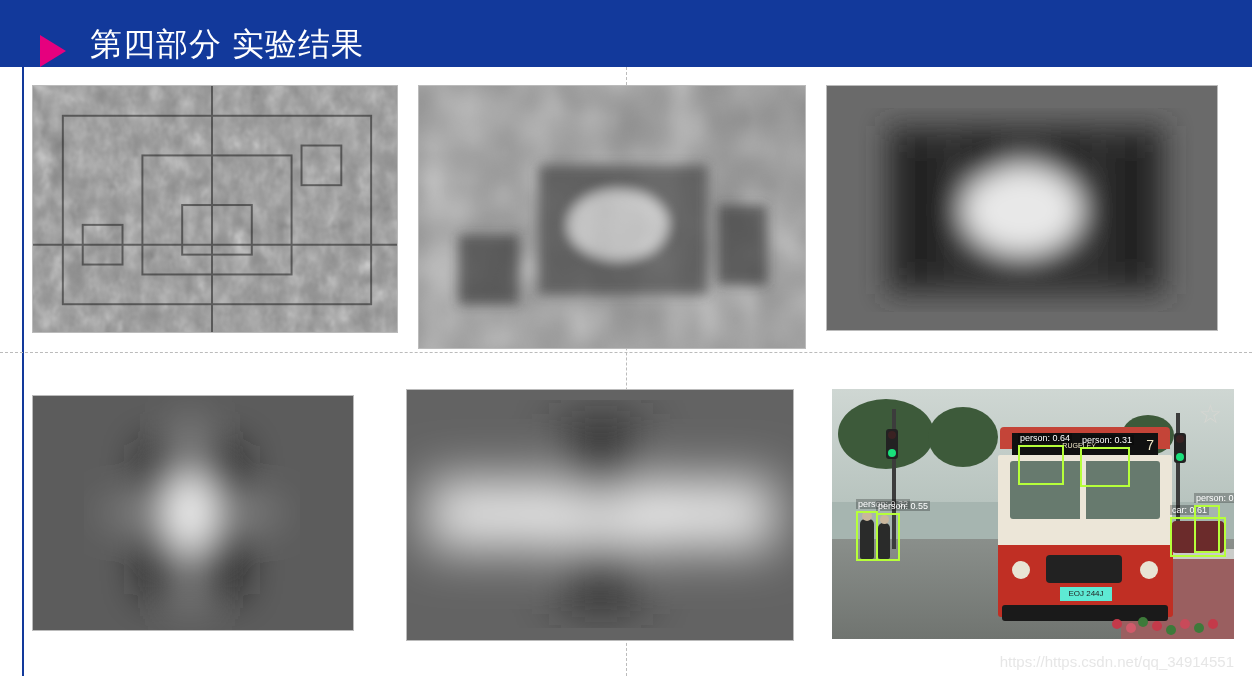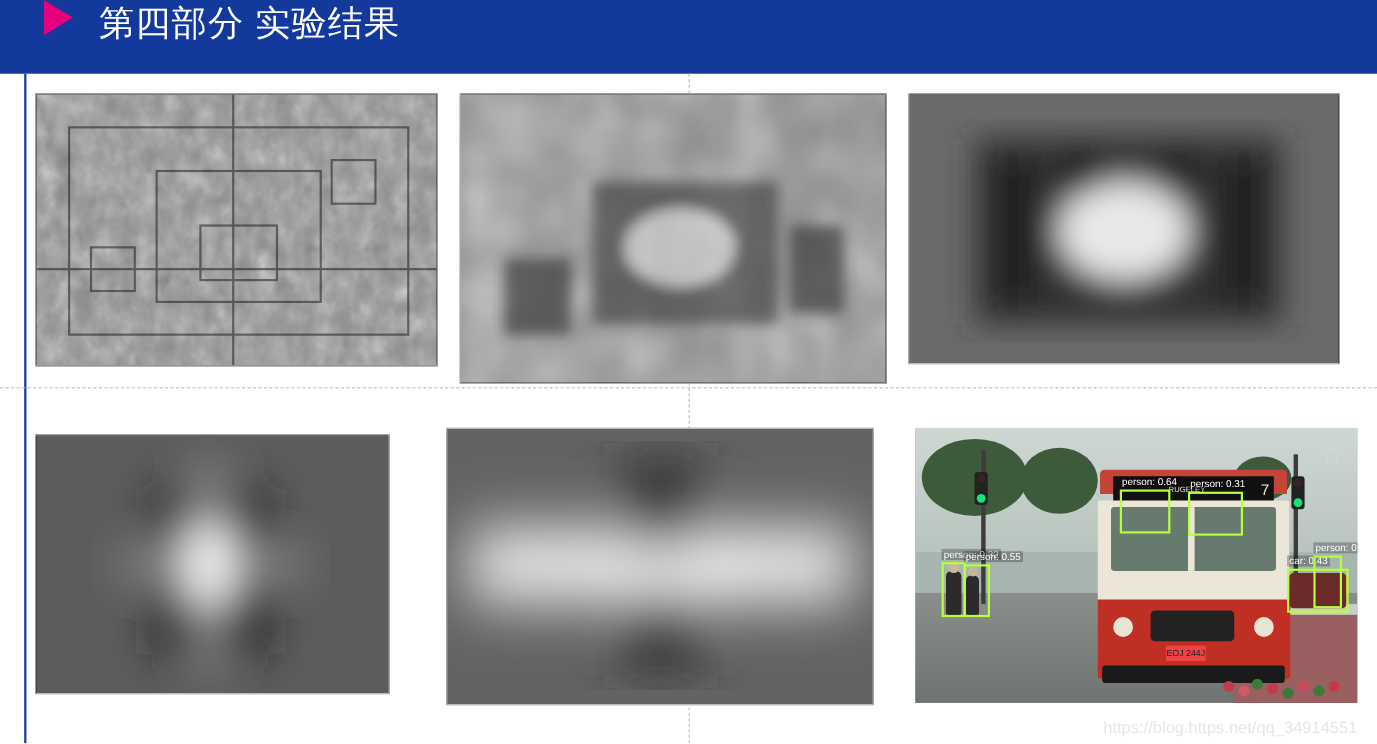--- a/index.html
+++ b/index.html
@@ -13,21 +13,21 @@
     width: 1252px;
     height: 676px;
     position: relative;
     overflow: hidden;
     background: #fff;
   }
   .header {
     background: #12399b;
     height: 67px;
     display: flex;
-    align-items: flex-start;
+    align-items: flex-end;
     padding-left: 40px;
   }
   .tri {
     width: 0; height: 0;
     border-top: 16px solid transparent;
     border-bottom: 16px solid transparent;
     border-left: 26px solid #e6007e;
     margin-right: 24px;
   }
   .title {
@@ -119,21 +119,21 @@
     position:absolute; left:162px; top:38px; width:182px; height:200px;
   }
   .bus .roof { position:absolute; left:6px; top:0; width:170px; height:22px; background:#c44438; border-radius:4px 4px 0 0;}
   .bus .dest { position:absolute; left:18px; top:6px; width:146px; height:24px; background:#111; color:#efe7c8; font-size:10px; text-align:center; line-height:24px; font-family:Arial;}
   .bus .bodytop { position:absolute; left:4px; top:28px; width:174px; height:92px; background:#ece6d8; border-radius:2px;}
   .bus .windshield { position:absolute; left:16px; top:34px; width:150px; height:58px; background:#677a6e; border-radius:3px;}
   .bus .pillar { position:absolute; left:86px; top:34px; width:6px; height:58px; background:#ece6d8;}
   .bus .bodybot { position:absolute; left:4px; top:118px; width:175px; height:72px; background:#c02f24; border-radius:0 0 3px 3px;}
   .bus .grill { position:absolute; left:52px; top:128px; width:76px; height:28px; background:#222; border-radius:4px;}
   .bus .bumper { position:absolute; left:8px; top:178px; width:166px; height:16px; background:#1a1a1a; border-radius:3px;}
-  .bus .plate { position:absolute; left:66px; top:160px; width:36px; height:14px; background:#ef4444; color:#222; font-size:8px; text-align:center; line-height:14px; font-family:Arial;}
+  .bus .plate { position:absolute; left:66px; top:160px; width:52px; height:14px; background:#5eead4; color:#222; font-size:8px; text-align:center; line-height:14px; font-family:Arial;}
   .bus .brand { position:absolute; left:50px; top:122px; color:#c02f24; background:#ece6d8; font-size:9px; font-family:Georgia,serif; letter-spacing:1px; padding:0 4px;}
   .bus .h1 { position:absolute; left:18px; top:134px; width:18px; height:18px; background:#e8e4d4; border-radius:50%;}
   .bus .h2 { position:absolute; right:18px; top:134px; width:18px; height:18px; background:#e8e4d4; border-radius:50%;}
   .staff { position:absolute; left:176px; top:96px; width:54px; height:16px; background:#f5d44a; border:1px solid #b89a20;}
   .pole { position:absolute; top:20px; width:4px; background:#3c3c3c;}
   .light { width:12px; height:30px; background:#222; border-radius:3px; position:absolute; }
   .lg { position:absolute; width:8px; height:8px; border-radius:50%; background:#19e07b; bottom:2px; left:2px;}
   .lr { position:absolute; width:8px; height:8px; border-radius:50%; background:#3a2222; top:2px; left:2px;}
   .bbox { position:absolute; border:2px solid #b6ff3a; box-sizing:border-box;}
   .bbox .lbl { position:absolute; top:-14px; left:-2px; font-size:9px; font-family:Arial; color:#fff; background:rgba(0,0,0,0.25); padding:0 2px; white-space:nowrap;}
@@ -313,21 +313,21 @@
         <div class="bbox" style="left:248px; top:58px; width:50px; height:40px;">
             <div class="lbl">person: 0.31</div>
           </div>
         <div class="bbox" style="left:24px; top:122px; width:22px; height:50px;">
             <div class="lbl">person: 0.32</div>
           </div>
         <div class="bbox" style="left:44px; top:124px; width:24px; height:48px;">
             <div class="lbl">person: 0.55</div>
           </div>
         <div class="bbox" style="left:338px; top:128px; width:56px; height:40px;">
-            <div class="lbl">car: 0.43</div>
+            <div class="lbl">car: 0.61</div>
           </div>
         <div class="bbox" style="left:362px; top:116px; width:26px; height:48px;">
             <div class="lbl">person: 0.58</div>
           </div>
 
         <div class="flowers">
           <div class="flw" style="left:4px; bottom:6px; background:#c43a4a;"></div>
           <div class="flw" style="left:18px; bottom:2px; background:#d15a6a;"></div>
           <div class="flw" style="left:30px; bottom:8px; background:#3d7a3a;"></div>
           <div class="flw" style="left:44px; bottom:4px; background:#c43a4a;"></div>
@@ -335,15 +335,15 @@
           <div class="flw" style="left:72px; bottom:6px; background:#c94a5a;"></div>
           <div class="flw" style="left:86px; bottom:2px; background:#3d7a3a;"></div>
           <div class="flw" style="left:100px; bottom:6px; background:#c43a4a;"></div>
         </div>
 
         <div class="star">☆</div>
       </div>
 
     </div>
 
-    <div class="wm">https://blog.https.net/qq_34914551</div>
+    <div class="wm">https://https.csdn.net/qq_34914551</div>
   </div>
 </div>
 
 </body></html>

